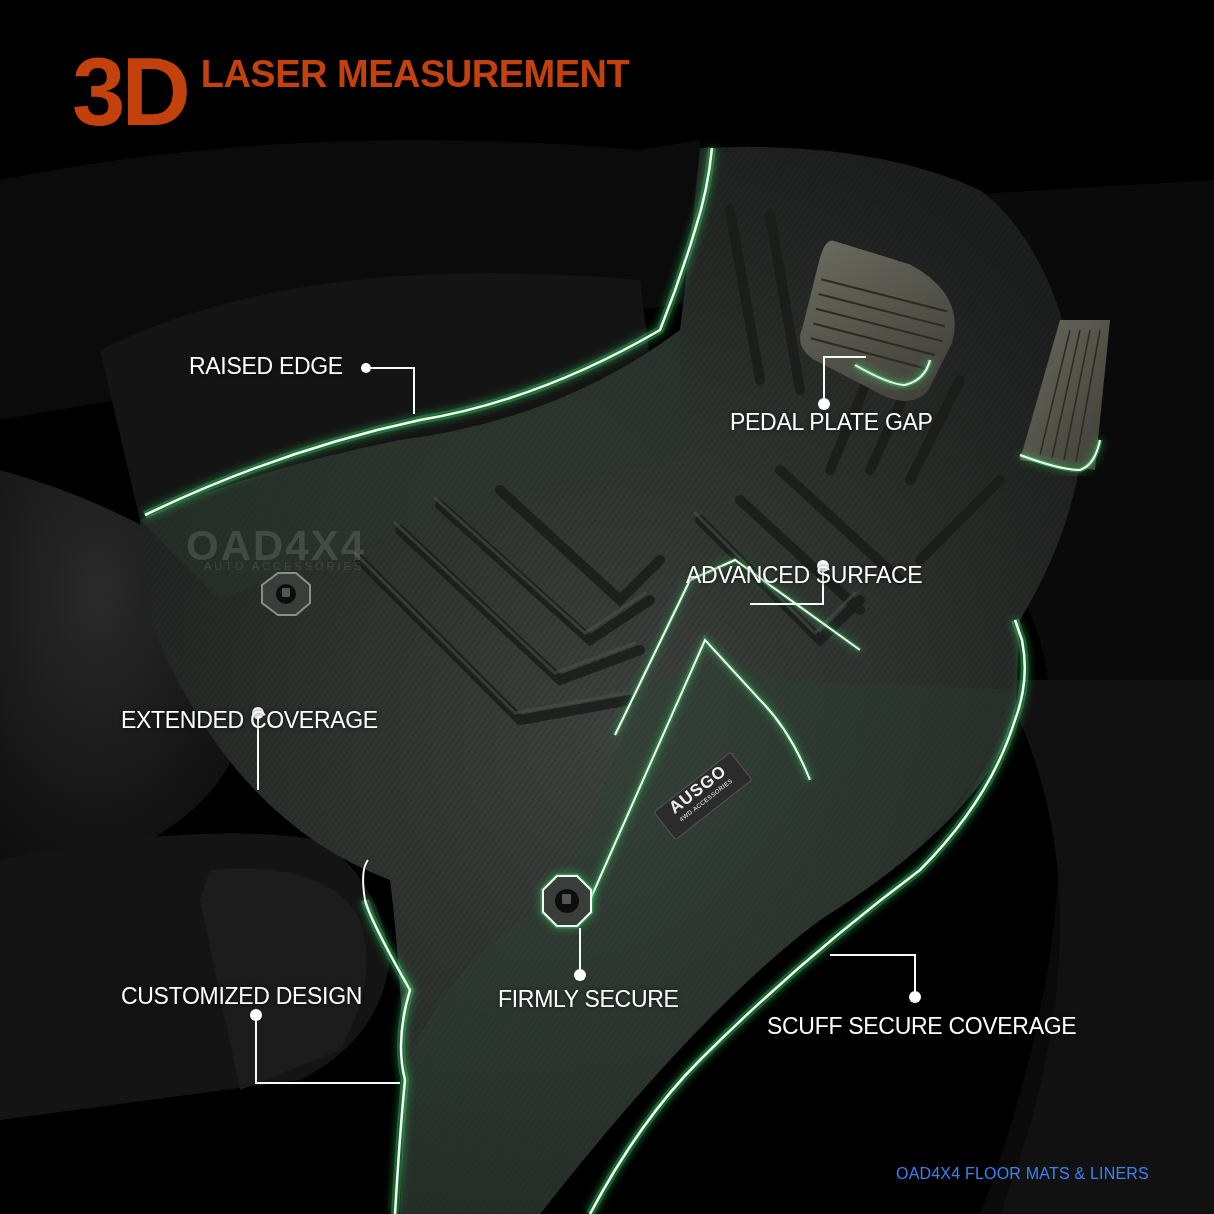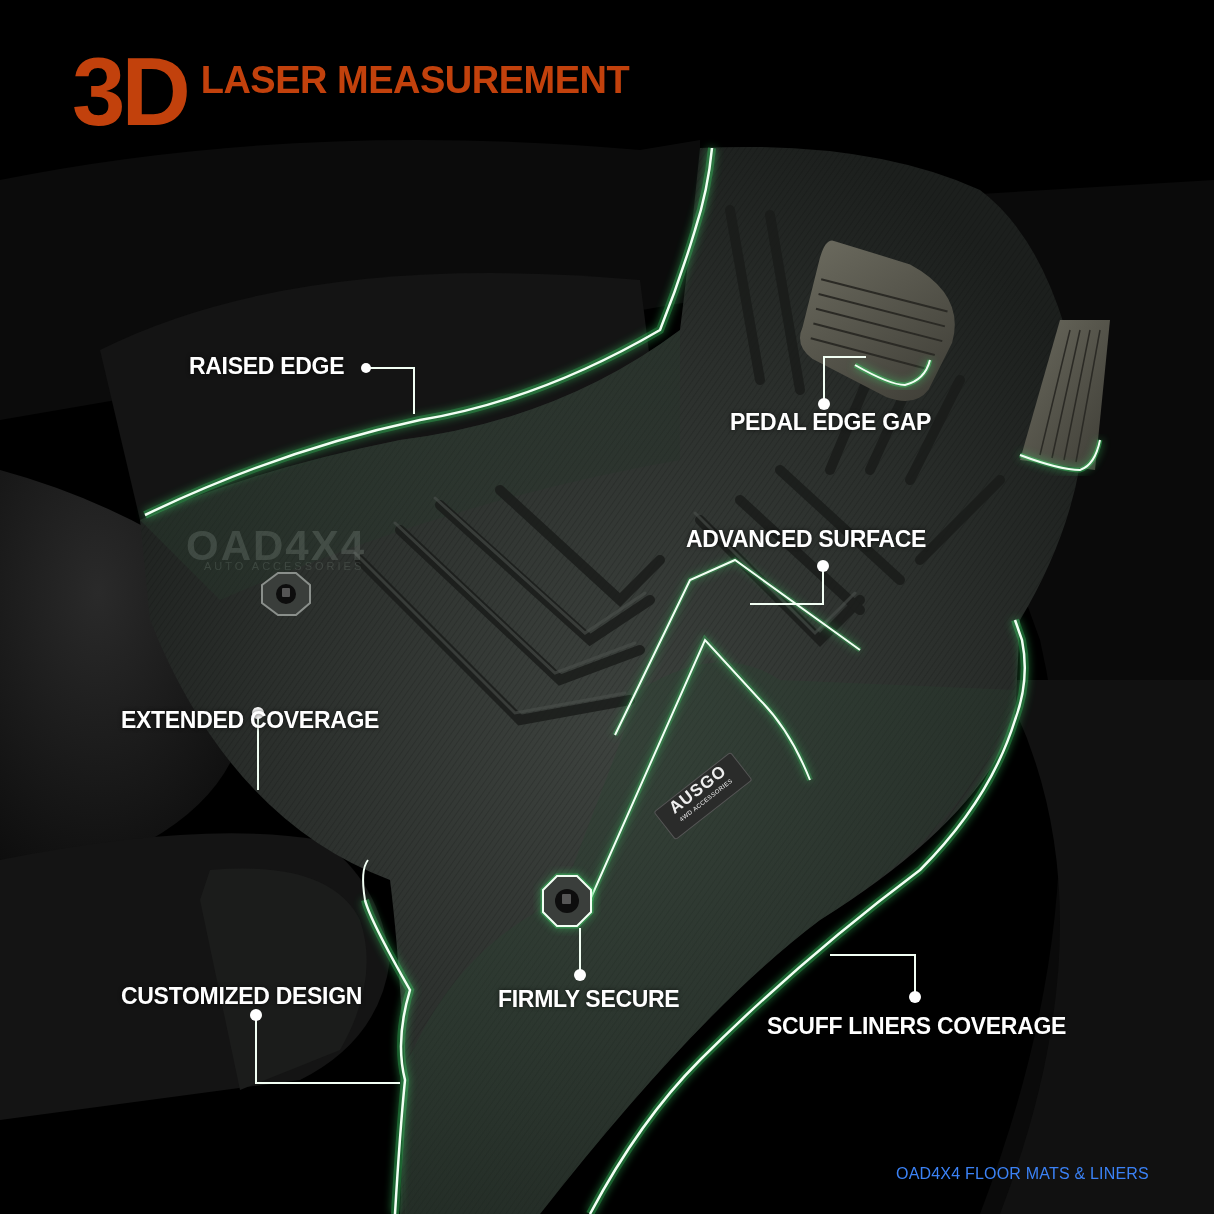--- a/index.html
+++ b/index.html
@@ -1,22 +1,22 @@
 <!DOCTYPE html>
 <html><head>
 <meta charset="utf-8">
 <style>
   html, body { margin:0; padding:0; background:#000; }
   body { width:1214px; height:1214px; overflow:hidden; position:relative; font-family:"Liberation Sans", sans-serif; }
   #stage { position:absolute; left:0; top:0; width:1214px; height:1214px; }
   .headline { position:absolute; left:72px; top:50px; display:flex; align-items:flex-start; color:#c2410c; }
   .headline .big { font-family:"Liberation Sans", sans-serif; font-weight:700; font-size:96px; line-height:84px; letter-spacing:-4px; }
-  .headline .lines { margin-left:14px; margin-top:10px; }
+  .headline .lines { margin-left:14px; margin-top:4px; }
   .headline .line { font-family:"Liberation Sans", sans-serif; font-weight:700; font-size:38px; line-height:40px; letter-spacing:-0.5px; }
-  .callout { position:absolute; color:#fff; font-family:"Liberation Sans", sans-serif; font-weight:700; font-size:23px; letter-spacing:-0.3px; white-space:nowrap; text-shadow:0 0 4px rgba(0,0,0,.7); }
+  .callout { position:absolute; color:#fff; font-family:"Liberation Sans", sans-serif; font-weight:400; font-size:23px; letter-spacing:-0.3px; white-space:nowrap; text-shadow:0 0 4px rgba(0,0,0,.7); }
   .footer { position:absolute; left:896px; top:1165px; color:#3b82f6; font-family:"Liberation Sans", sans-serif; font-size:16px; letter-spacing:0.2px; }
   .watermark { position:absolute; left:186px; top:522px; color:rgba(160,175,165,0.22); font-family:Liberation Sans, sans-serif; font-weight:700; font-size:42px; letter-spacing:2px; }
   .watermark-sub { position:absolute; left:204px; top:560px; color:rgba(160,175,165,0.18); font-family:"Liberation Sans", sans-serif; font-size:11px; letter-spacing:3px; }
   .badge { position:absolute; left:654px; top:778px; width:96px; height:34px; background:#2a2b2a; border:1px solid #555; border-radius:3px; transform:rotate(-38deg); transform-origin:center; color:#eee; text-align:center; }
   .badge .b1 { font-family:"Liberation Sans", sans-serif; font-weight:700; font-size:17px; line-height:18px; letter-spacing:1px; }
   .badge .b2 { font-family:"Liberation Sans", sans-serif; font-size:6px; line-height:8px; letter-spacing:0.5px; }
 </style>
 </head>
 <body>
 
@@ -173,20 +173,20 @@
 </div>
 
 <div class="headline">
   <div class="big">3D</div>
   <div class="lines">
     <div class="line">LASER MEASUREMENT</div>
   </div>
 </div>
 
 <div class="callout" style="left:189px; top:353px;">RAISED EDGE</div>
-<div class="callout" style="left:730px; top:409px;">PEDAL EDGE GAP</div>
-<div class="callout" style="left:686px; top:526px;">ADVANCED SURFACE</div>
+<div class="callout" style="left:730px; top:409px;">PEDAL PLATE GAP</div>
+<div class="callout" style="left:686px; top:562px;">ADVANCED SURFACE</div>
 <div class="callout" style="left:121px; top:707px;">EXTENDED COVERAGE</div>
 <div class="callout" style="left:121px; top:983px;">CUSTOMIZED DESIGN</div>
 <div class="callout" style="left:498px; top:986px;">FIRMLY SECURE</div>
-<div class="callout" style="left:767px; top:1013px;">SCUFF LINERS COVERAGE</div>
+<div class="callout" style="left:767px; top:1013px;">SCUFF SECURE COVERAGE</div>
 
 <div class="footer">OAD4X4 FLOOR MATS &amp; LINERS</div>
 
 </body></html>

